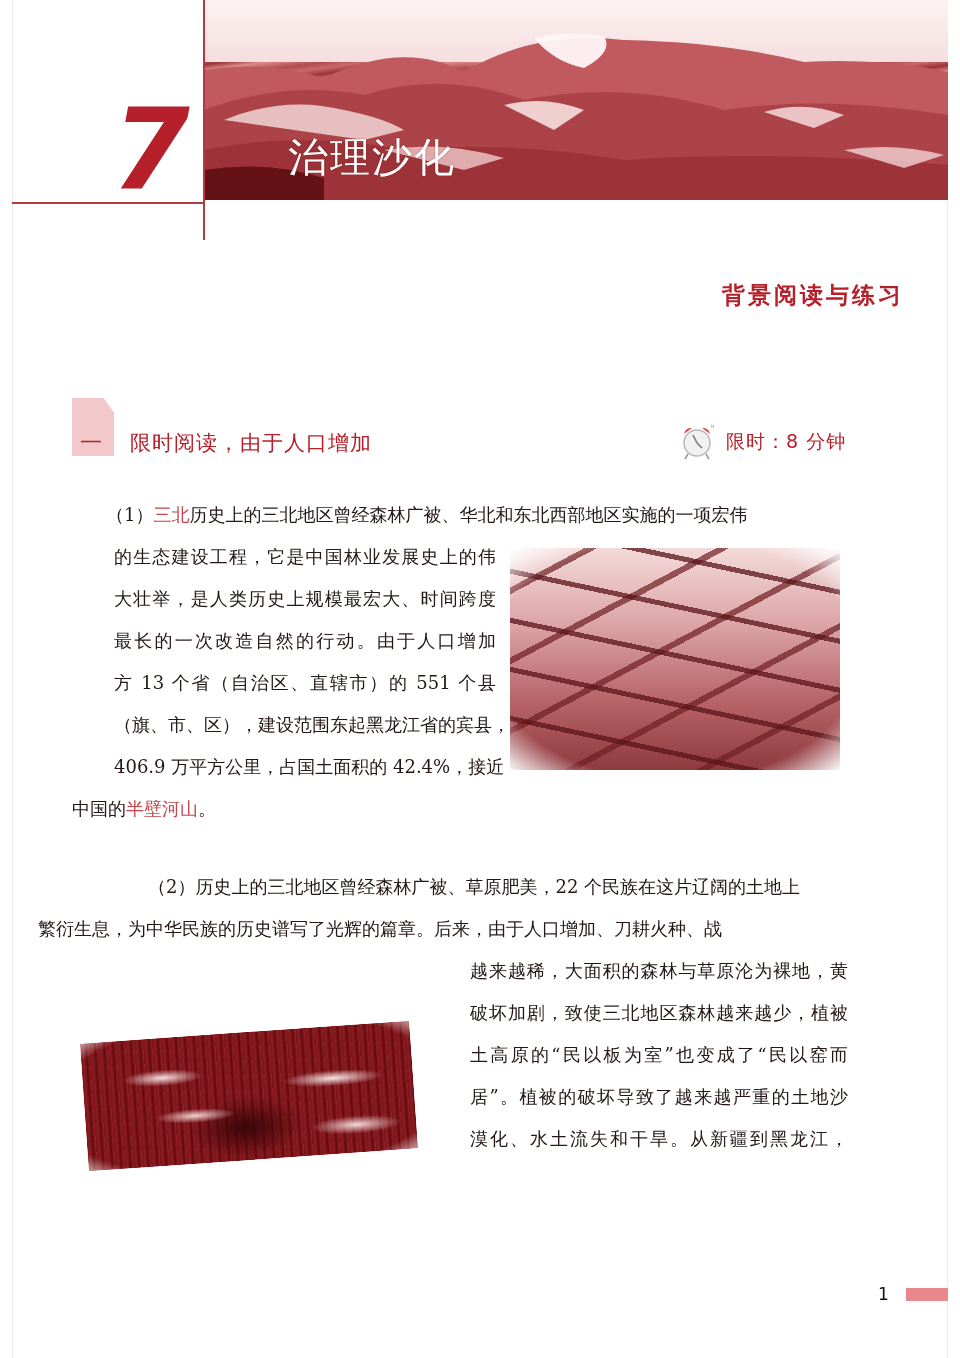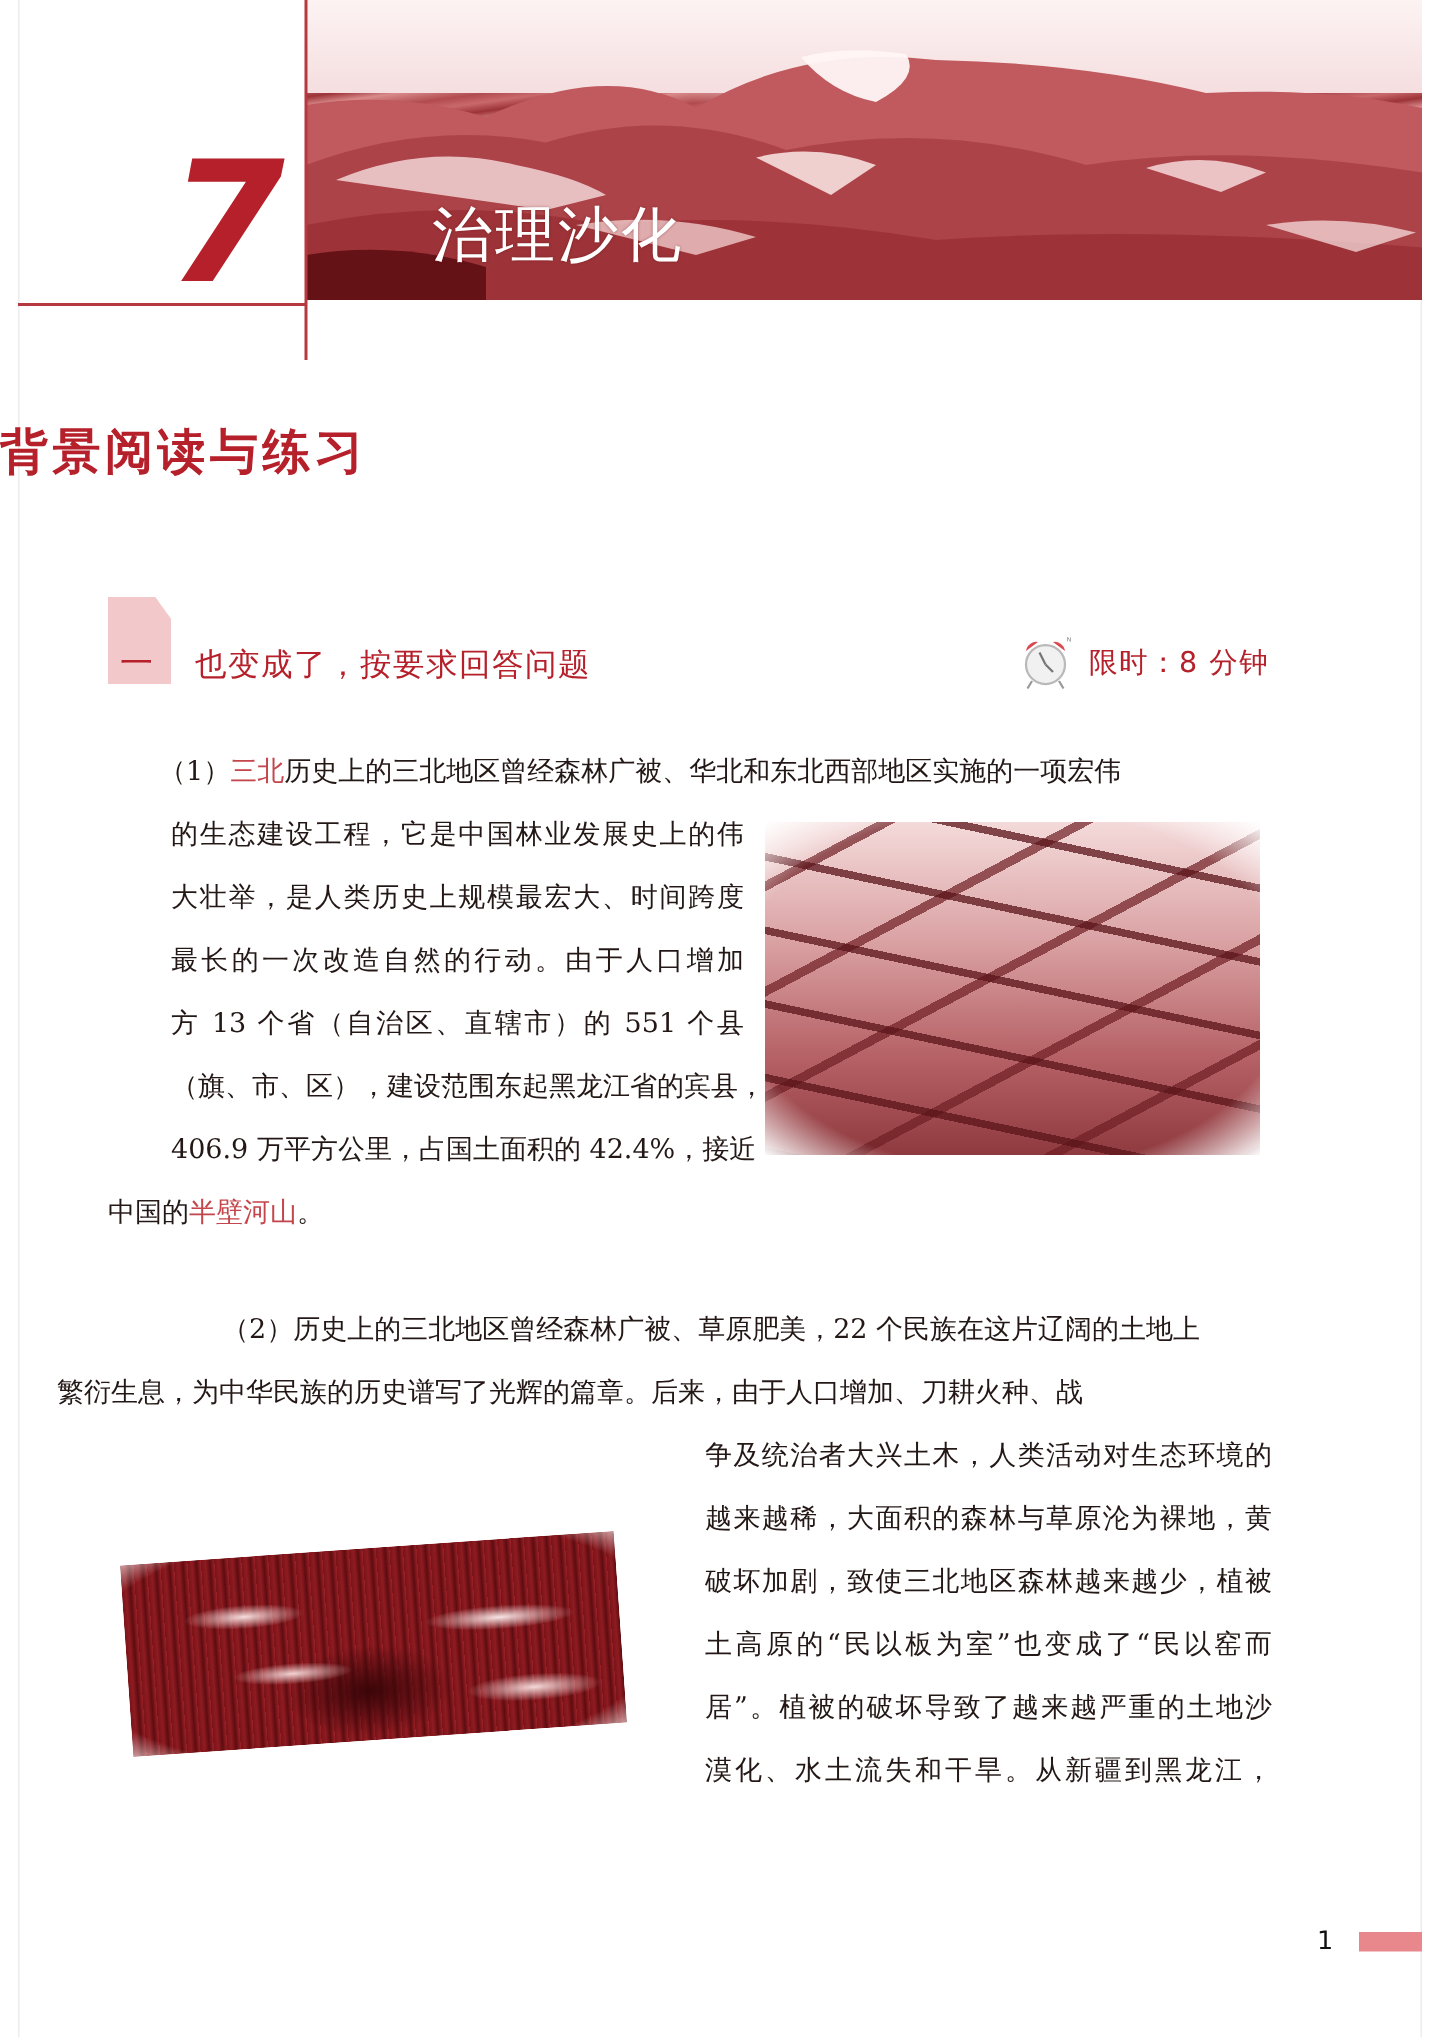--- a/index.html
+++ b/index.html
@@ -22,22 +22,22 @@
       background: linear-gradient(180deg, #fdf3f3 0%, #f5dedf 100%); }
     .chapter-number { position: absolute; left: 112px; top: 100px; width: 70px; height: 98px;
       font-family: "DejaVu Sans", sans-serif; font-weight: bold; font-style: italic;
       font-size: 112px; line-height: 98px; color: #b5202a; text-align: center; letter-spacing: -4px; }
     .chapter-title { position: absolute; left: 288px; top: 135px; font-family: "DejaVu Sans", sans-serif;
       font-size: 40px; color: #ffffff; letter-spacing: 2px; line-height: 50px;
       text-shadow: 0 0 2px rgba(80,0,0,0.4); text-align: right; }
     .hline { position: absolute; left: 12px; top: 202px; width: 192px; height: 2px; background: #b5393f; }
     .vline { position: absolute; left: 203px; top: 0; width: 2px; height: 240px; background: #b5393f; }
 
-    .section-title { position: absolute; left: 0; width: 904px; top: 280px; text-align: left;
-      font-family: "DejaVu Sans", sans-serif; font-weight: bold; font-size: 32px; color: #b5202a; letter-spacing: 3px; }
+    .section-title { position: absolute; left: 0; width: 904px; top: 280px; text-align: right;
+      font-family: "DejaVu Sans", sans-serif; font-weight: bold; font-size: 23px; color: #b5202a; letter-spacing: 3px; }
 
     
     .sub-marker { position: absolute; left: 72px; top: 398px; width: 42px; height: 58px;
       background: #f2c8cb; clip-path: polygon(0 0, 75% 0, 100% 25%, 100% 100%, 0 100%); }
     .sub-number { position: absolute; left: 80px; top: 428px; font-family: "DejaVu Sans", sans-serif;
       font-size: 22px; color: #b5202a; line-height: 30px; }
     .sub-title { position: absolute; left: 130px; top: 428px; font-family: "DejaVu Sans", sans-serif;
       font-size: 21px; color: #b5202a; line-height: 30px; letter-spacing: 1px; }
     .timer { position: absolute; left: 678px; top: 422px; display: flex; align-items: center; }
     .clock-icon { width: 42px; height: 40px; position: relative; }
@@ -101,21 +101,21 @@
   <div class="chapter-title" style="left:84px;top:132px;">治理沙化</div>
 </div>
 <div class="chapter-number">7</div>
 <div class="hline"></div>
 <div class="vline"></div>
 
 <div class="section-title">背景阅读与练习</div>
 
 <div class="sub-marker"></div>
 <div class="sub-number">一</div>
-<div class="sub-title">也变成了，按要求回答问题</div>
+<div class="sub-title">限时阅读，由于人口增加</div>
 <div class="timer">
   <span class="clock-icon">
     <svg width="42" height="40" viewBox="0 0 42 40">
       <circle cx="19" cy="21" r="13" fill="#f1f1f1" stroke="#b9b9b9" stroke-width="1.5"></circle>
       <path d="M6 12 A7 7 0 0 1 14 6 Z" fill="#d94a50"></path>
       <path d="M24 6 A7 7 0 0 1 32 12 Z" fill="#d94a50"></path>
       <line x1="19" y1="21" x2="15" y2="13" stroke="#777" stroke-width="1.5"></line>
       <line x1="19" y1="21" x2="24" y2="26" stroke="#777" stroke-width="1.5"></line>
       <line x1="10" y1="32" x2="7" y2="37" stroke="#999" stroke-width="1.5"></line>
       <line x1="28" y1="32" x2="31" y2="37" stroke="#999" stroke-width="1.5"></line>
@@ -137,21 +137,20 @@
   <span class="line">406.9 万平方公里，占国土面积的 42.4%，接近</span>
   <span style="display:block;white-space:nowrap;"><span>中国的</span><span class="hl">半壁河山</span><span>。</span></span>
 </div>
 <div class="photo-fields"></div>
 
 <div class="para p2-first">
   <span class="line" style="text-align-last:left;">（2）历史上的三北地区曾经森林广被、草原肥美，22 个民族在这片辽阔的土地上</span>
   <span style="display:block;white-space:nowrap;text-indent:-34px;">繁衍生息，为中华民族的历史谱写了光辉的篇章。后来，由于人口增加、刀耕火种、战</span>
 </div>
 <div class="para p2-rest">
-  <span class="line">争及统治者大兴土木，人类活动对生态环境的</span>
   <span class="line">越来越稀，大面积的森林与草原沦为裸地，黄</span>
   <span class="line">破坏加剧，致使三北地区森林越来越少，植被</span>
   <span class="line">土高原的“民以板为室”也变成了“民以窑而</span>
   <span class="line">居”。植被的破坏导致了越来越严重的土地沙</span>
   <span class="line">漠化、水土流失和干旱。从新疆到黑龙江，</span>
 </div>
 <div class="photo-shrub"></div>
 
 <div class="page-number">1</div>
 <div class="page-tab"></div>

